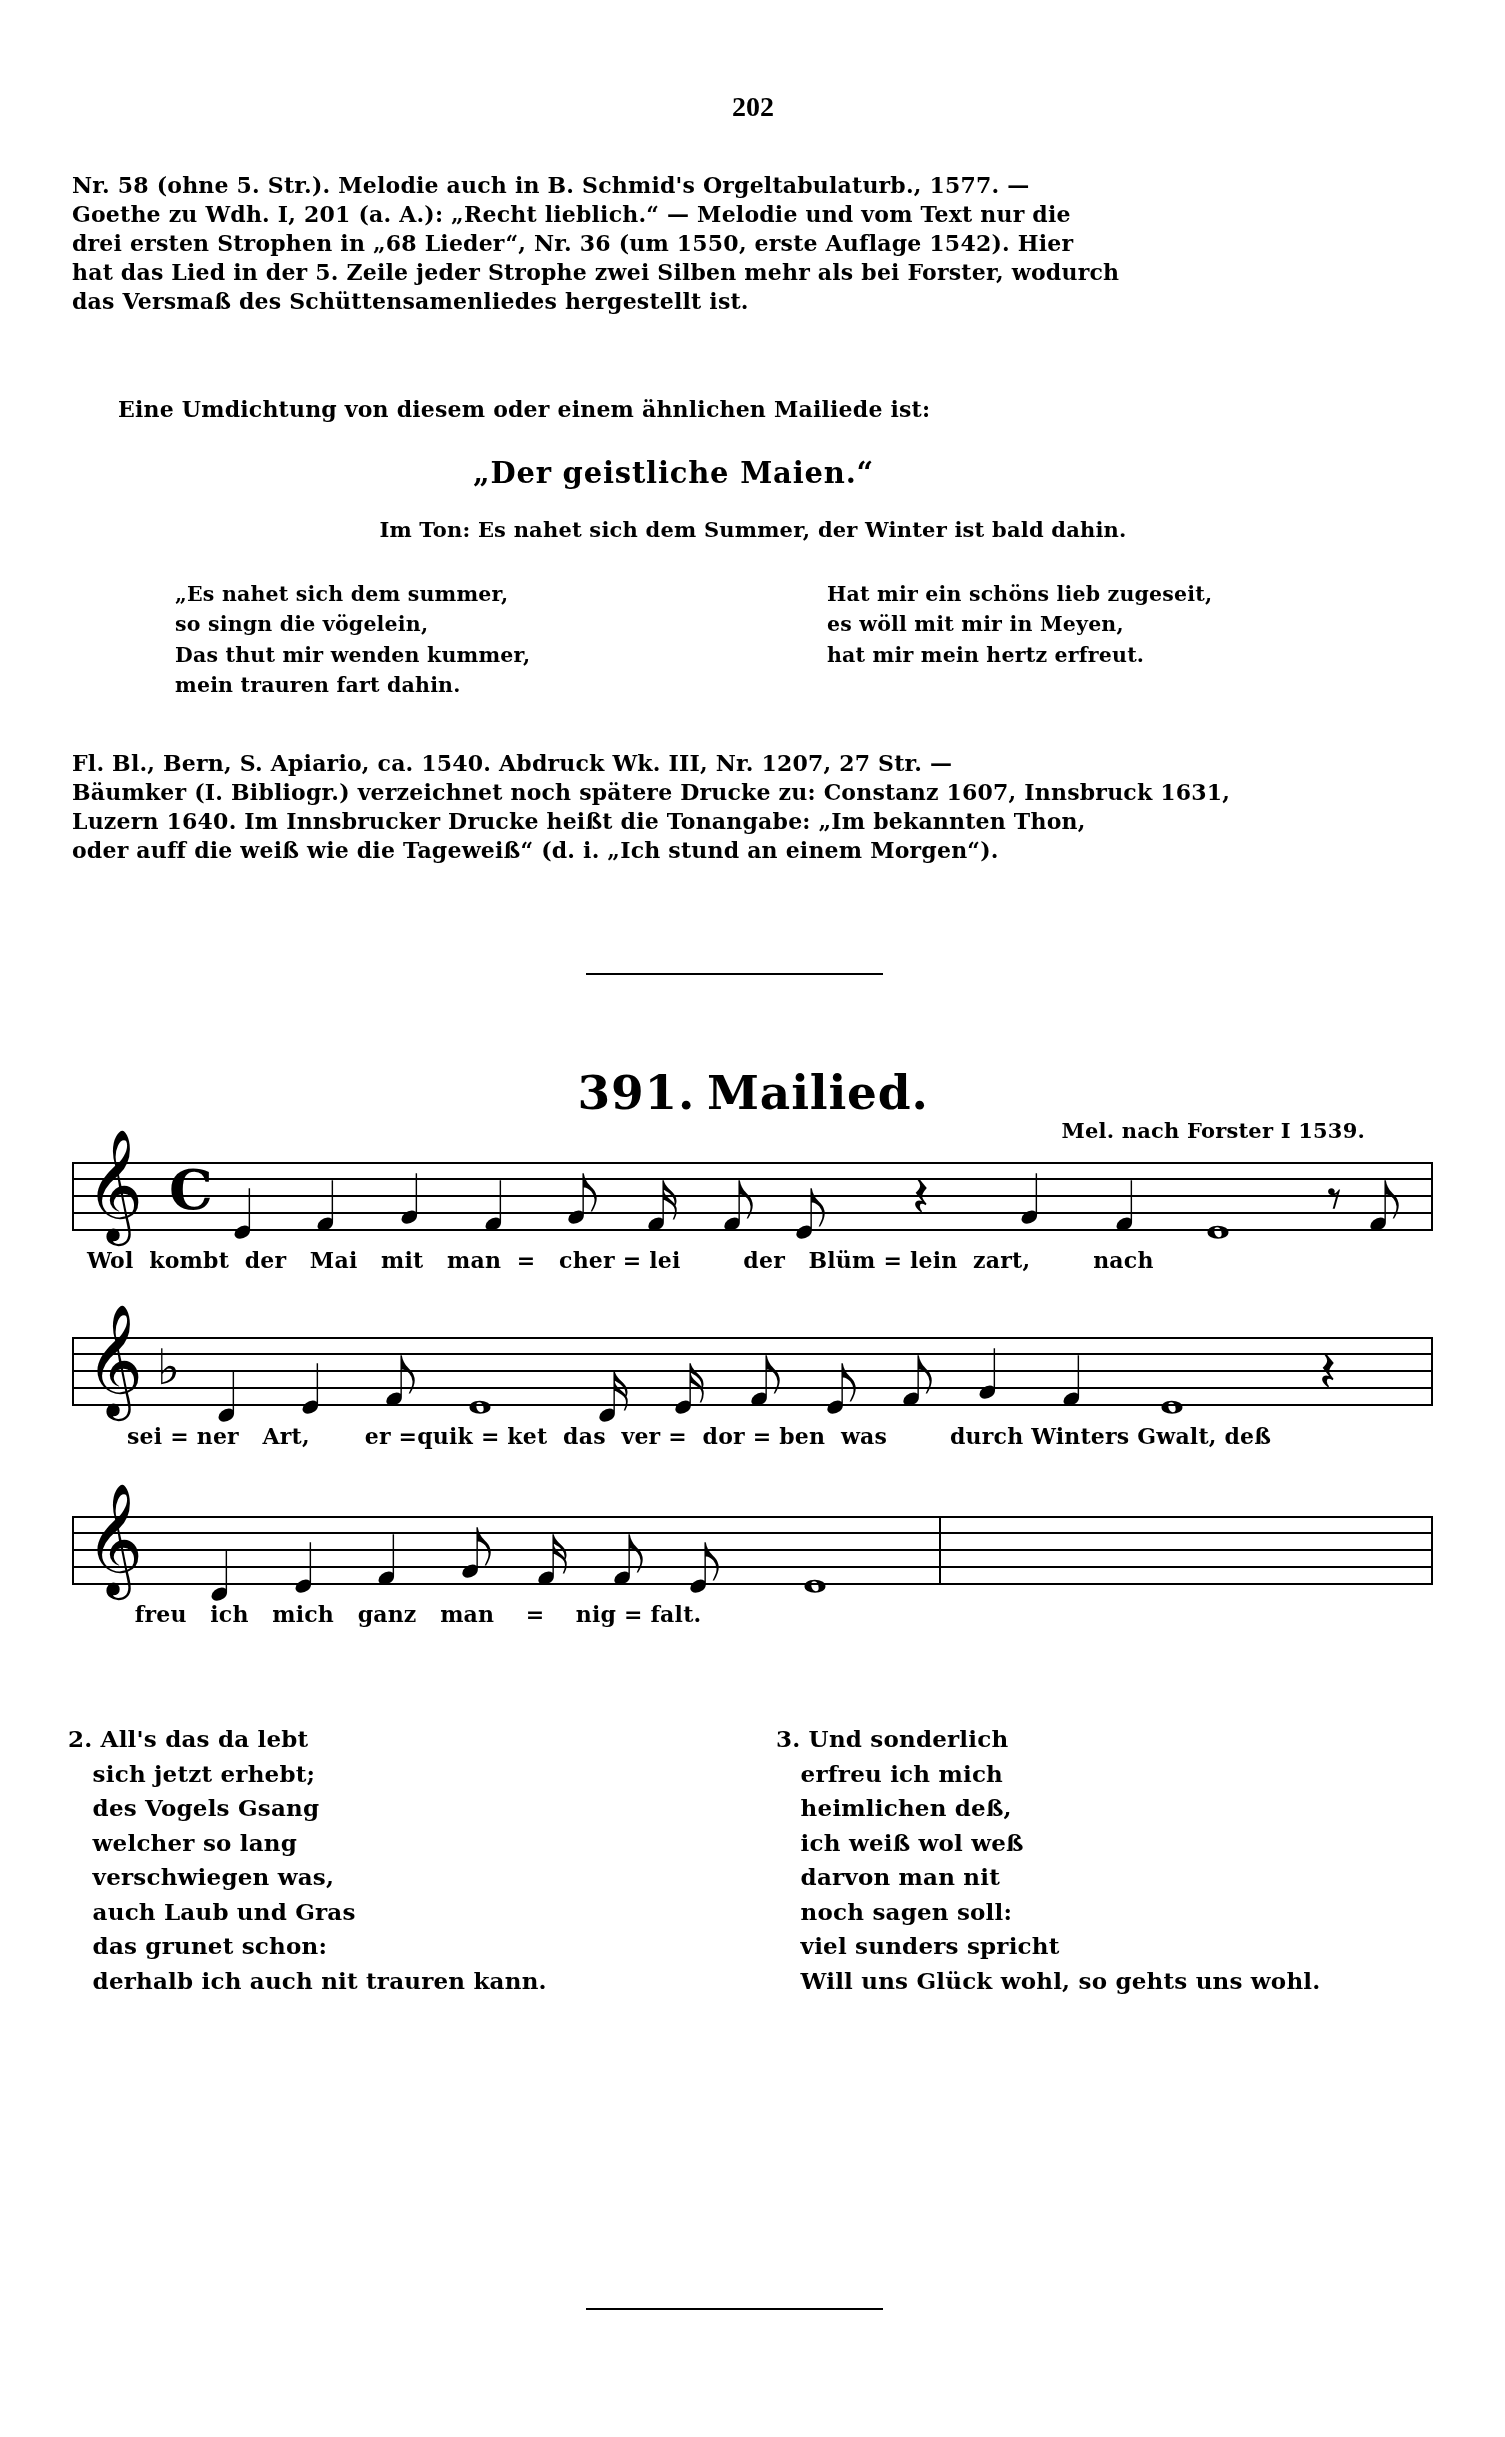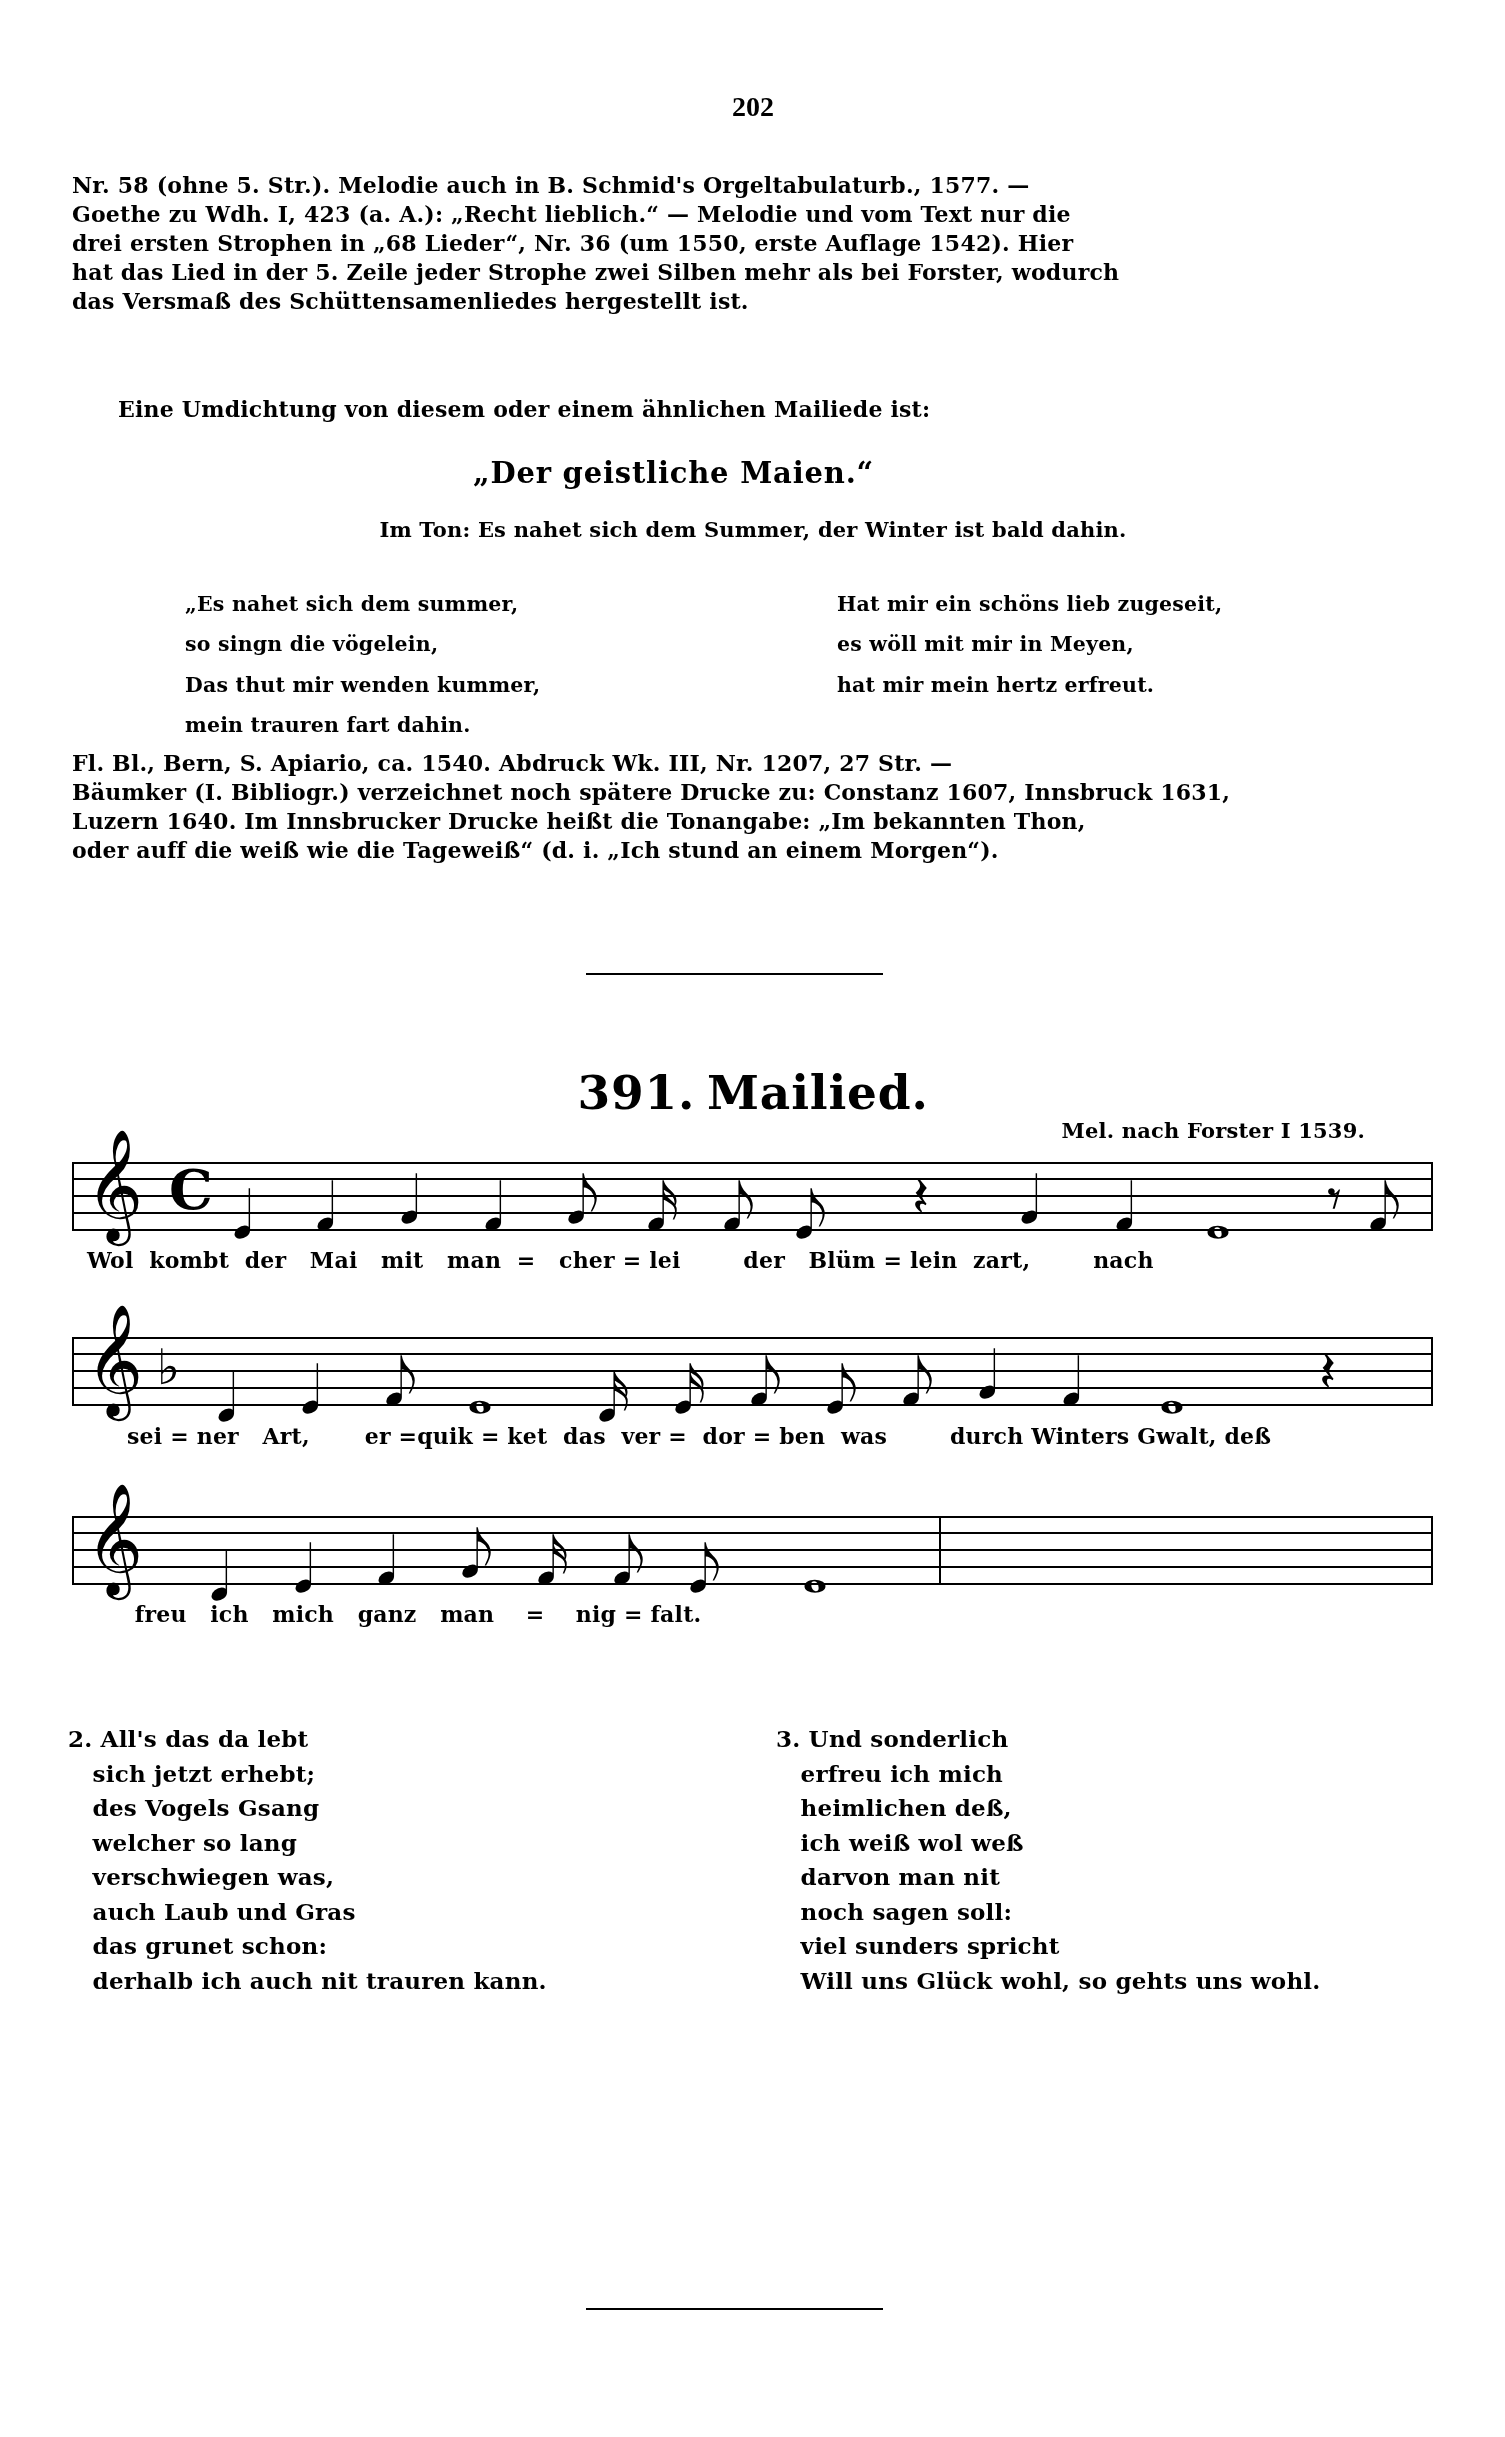--- a/index.html
+++ b/index.html
@@ -82,21 +82,21 @@
   }
 
   .verse-col {
     position: absolute;
     font-size: 20.5px;
     line-height: 1.38;
     font-weight: 600;
   }
   #verse-left  { left: 173px; top: 578px; width: 532px; }
   #verse-right { left: 825px; top: 578px; width: 570px; }
-  .verse-col p { margin: 12px; white-space: pre; }
+  .verse-col p { margin: 2px; white-space: pre; }
 
   #source-block {
     left: 72px;
     top: 749px;
     width: 1361px;
   }
   #source-block p { margin: 0; }
 
   .rule {
     position: absolute;
@@ -240,21 +240,21 @@
 </style>
 </head>
 <body>
 
 <div class="page">
 
   <div class="page-number">202</div>
 
   <div class="block frak" id="note-block">
     <p>Nr. 58 (ohne 5. Str.).  Melodie auch in B. Schmid's Orgeltabulaturb., 1577. —</p>
-    <p>Goethe zu Wdh. I, 423 (a. A.): „Recht lieblich.“ — Melodie und vom Text nur die</p>
+    <p>Goethe zu Wdh. I, 201 (a. A.): „Recht lieblich.“ — Melodie und vom Text nur die</p>
     <p>drei ersten Strophen in „68 Lieder“, Nr. 36 (um 1550, erste Auflage 1542).  Hier</p>
     <p>hat das Lied in der 5. Zeile jeder Strophe zwei Silben mehr als bei Forster, wodurch</p>
     <p>das Versmaß des Schüttensamenliedes hergestellt ist.</p>
   </div>
 
   <div class="block frak" id="umdichtung">Eine Umdichtung von diesem oder einem ähnlichen Mailiede ist:</div>
 
   <div class="song-title-small frak">„Der geistliche Maien.“</div>
 
   <div class="tone-line frak">Im Ton: Es nahet sich dem Summer, der Winter ist bald dahin.</div>

